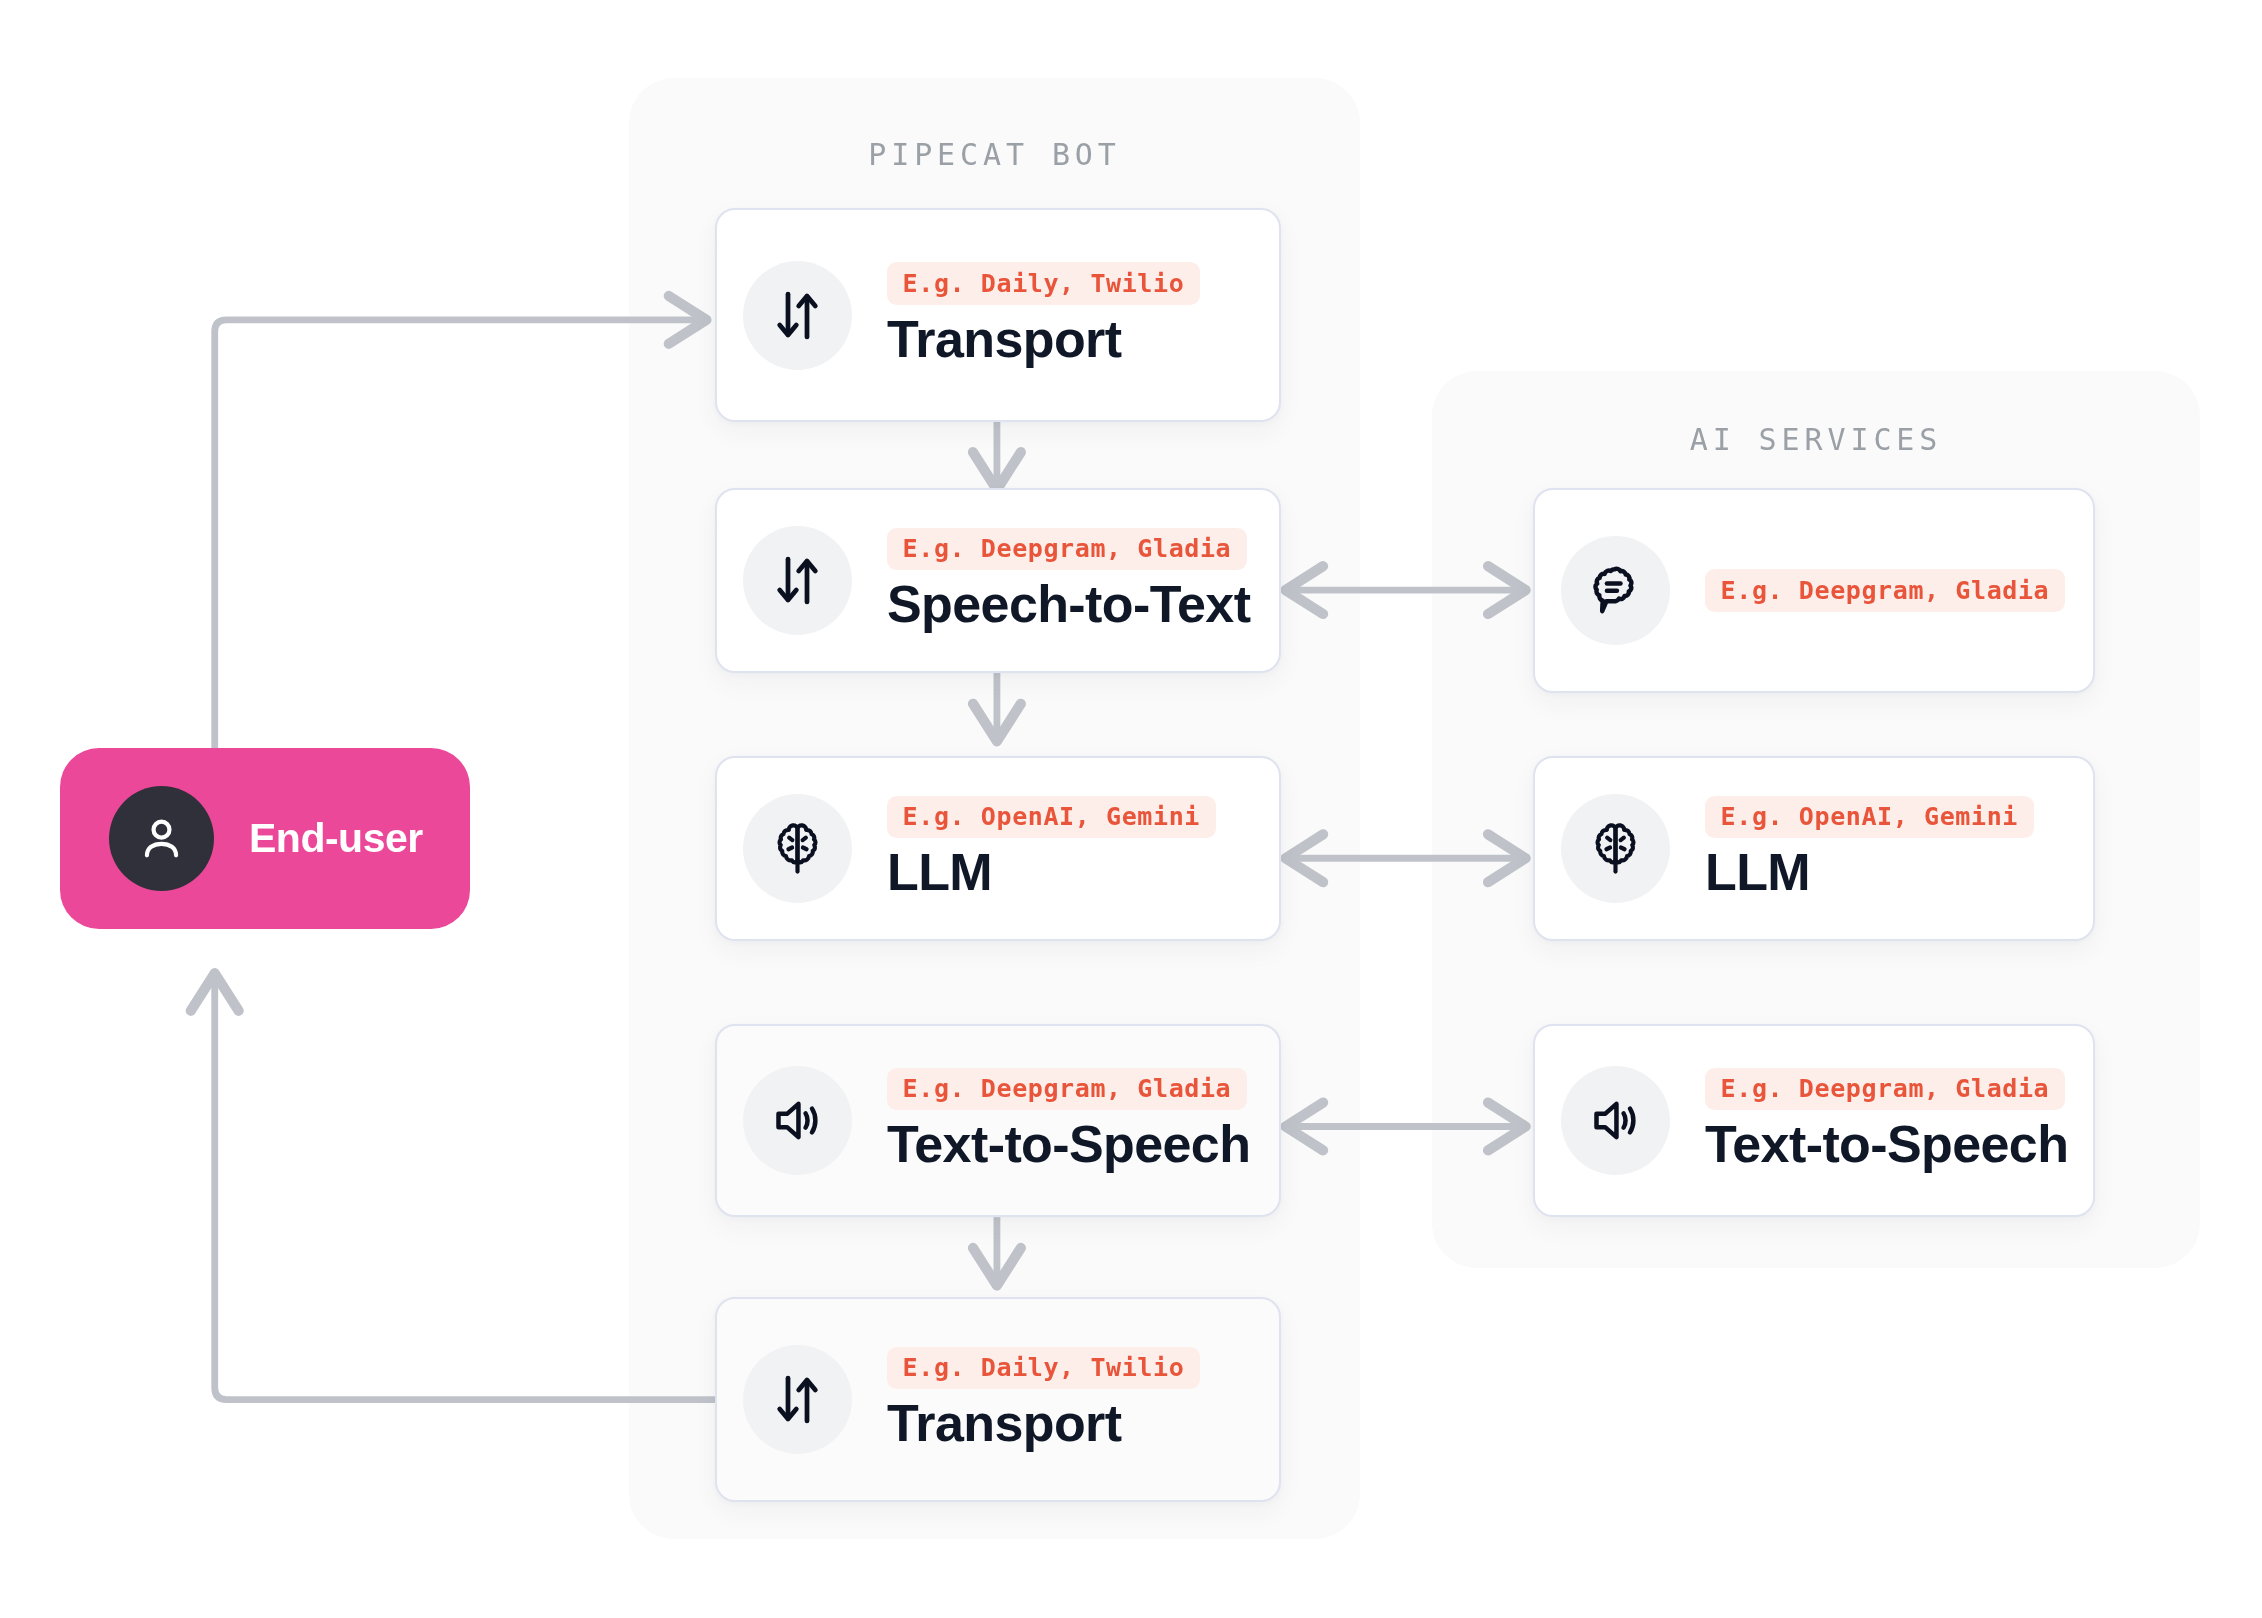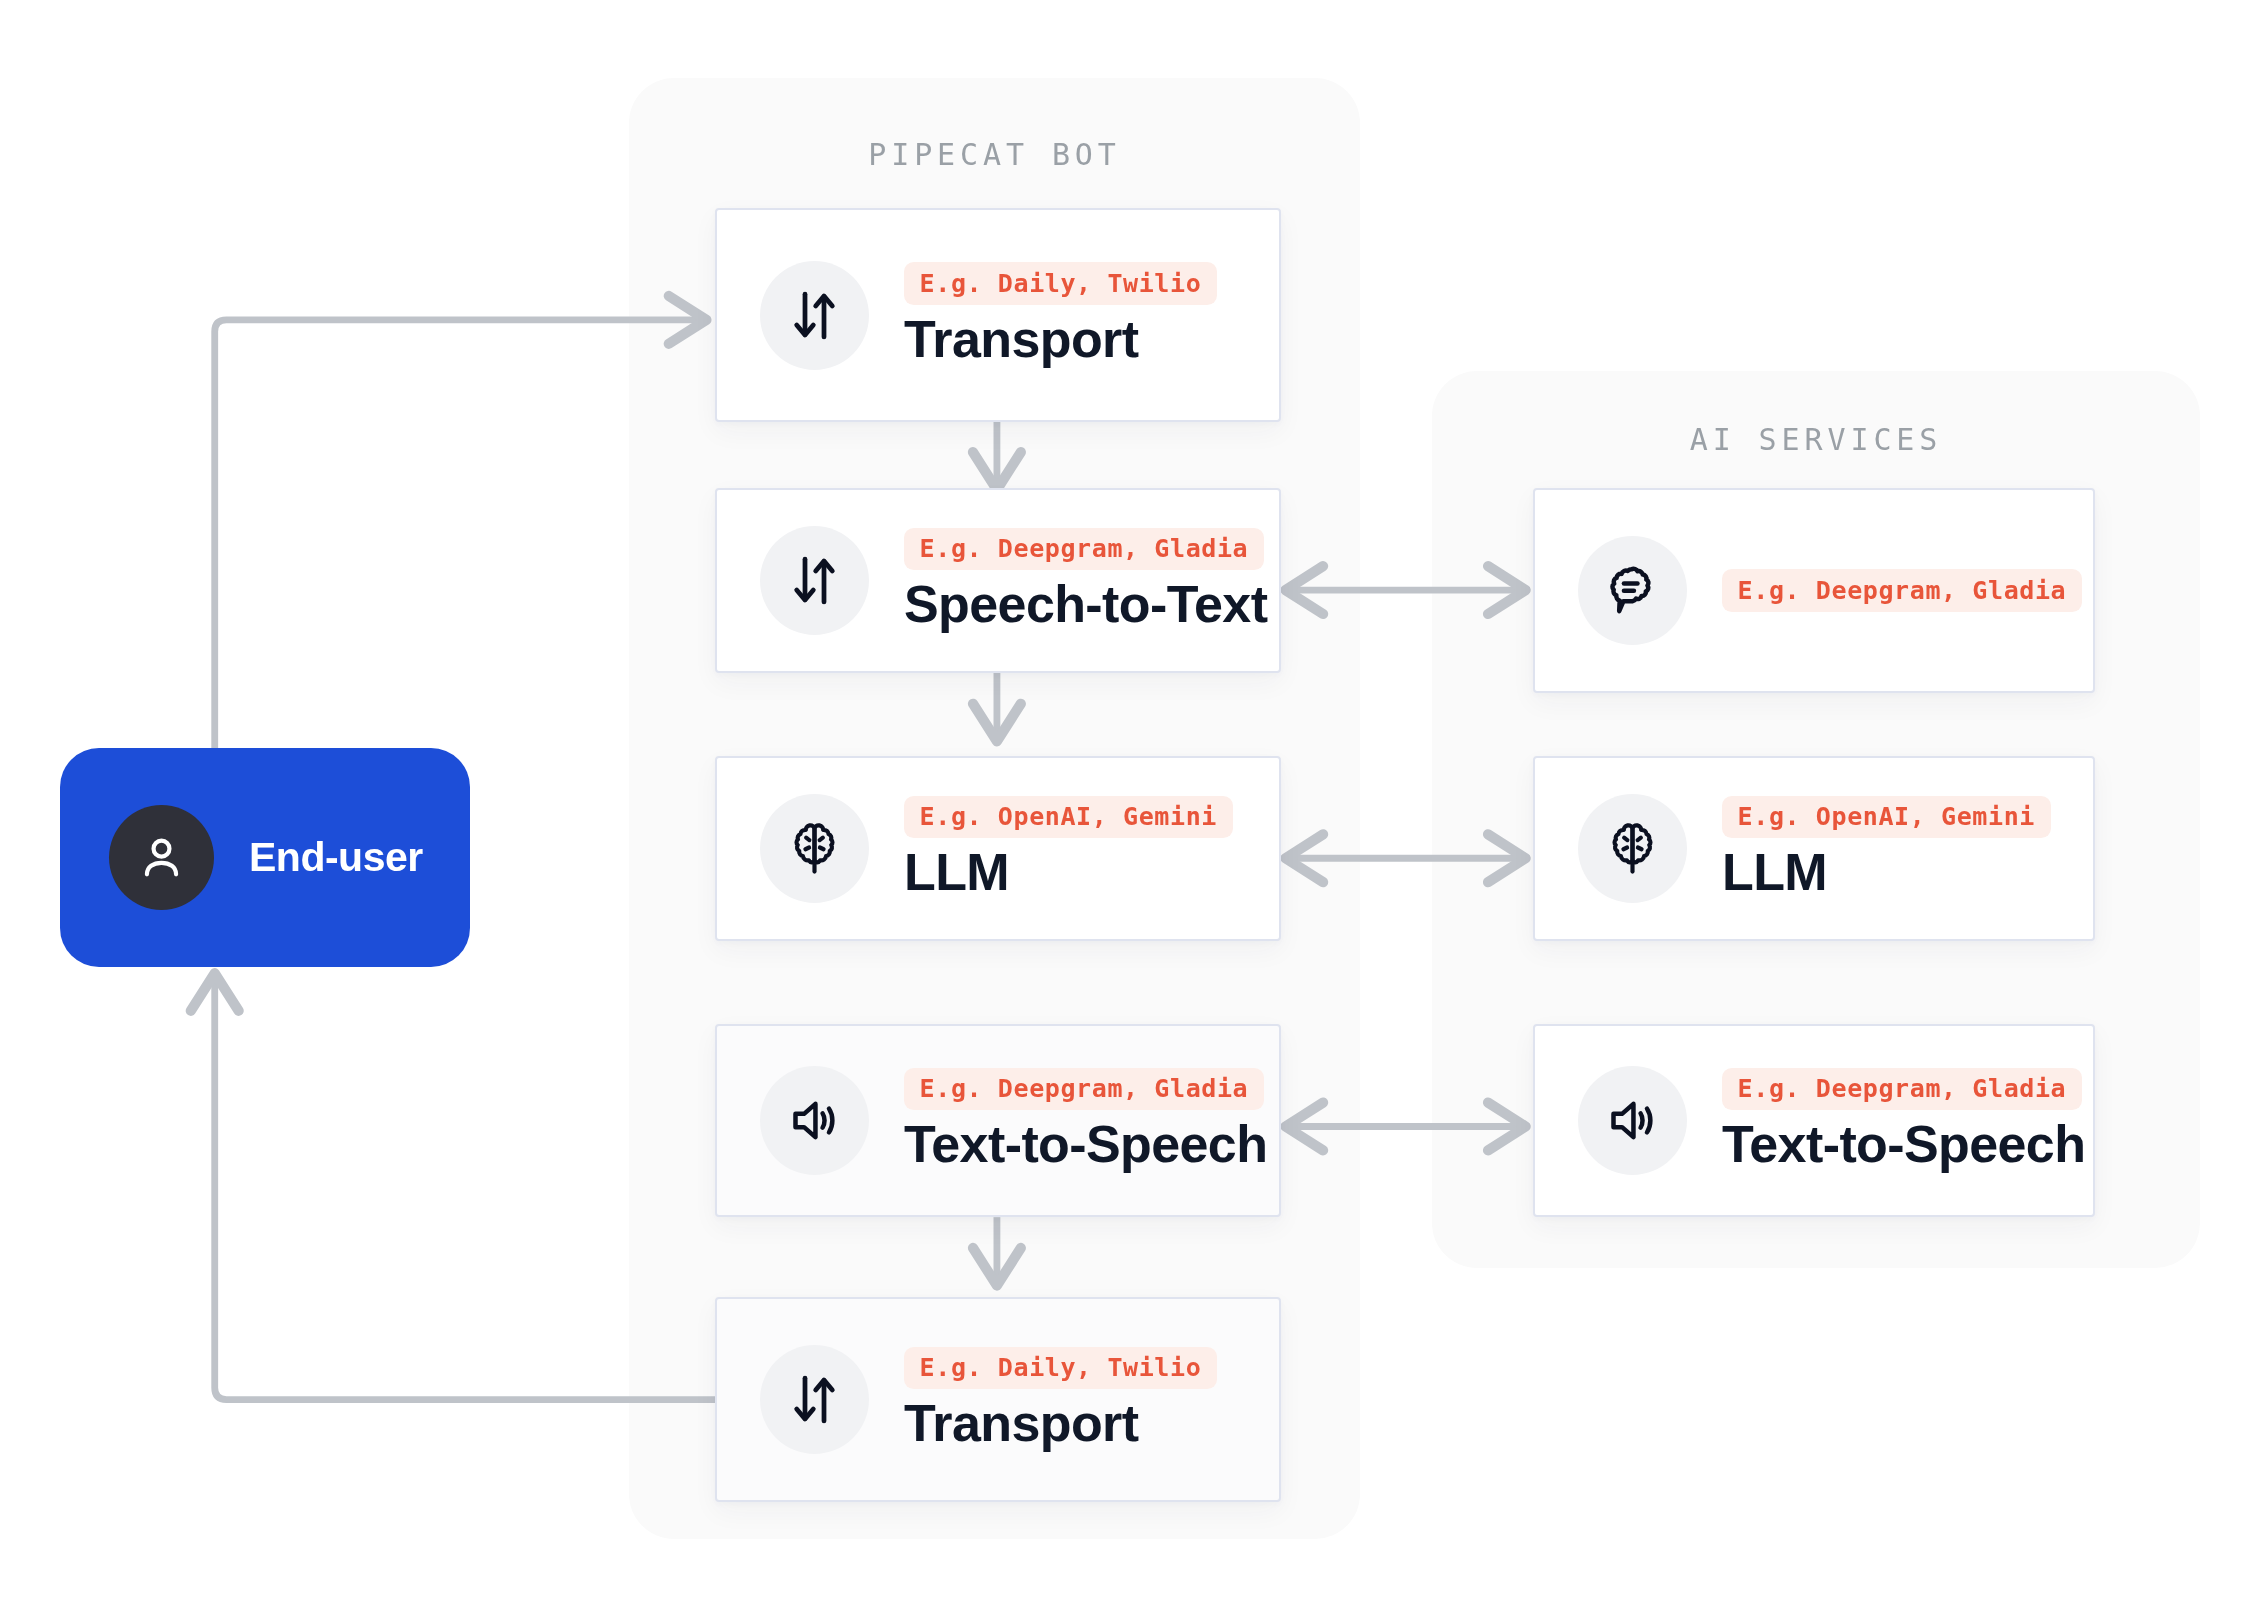--- a/index.html
+++ b/index.html
@@ -31,26 +31,26 @@
     white-space:nowrap;
   }
   #panel-pipecat .panel-title{ top:59px; }
   #panel-ai .panel-title{ top:51px; }
 
   
   .card{
     position:absolute;
     background:#ffffff;
     border:2px solid #dfe3ef;
-    border-radius:4px;
+    border-radius:20px;
     box-shadow:0 9.8px 27px rgba(40,50,80,.045), 0 2px 5.9px rgba(40,50,80,.03);
     display:flex;
     align-items:center;
     box-sizing:border-box;
-    padding-left:43px;
+    padding-left:26px;
     z-index:6;
   }
   .card.soft{ background:#fbfbfc; }
 
   .icon-circle{
     width:109px;height:109px;border-radius:50%;
     background:#f1f2f4;
     display:flex;align-items:center;justify-content:center;
     flex:0 0 109px;
   }
@@ -81,22 +81,22 @@
     color:#101828;
     letter-spacing:-0.6px;
     white-space:nowrap;
     line-height:1.1;
   }
   .card.badge-only .card-text{ justify-content:center; }
 
   
   #end-user{
     position:absolute;
-    left:60px; top:748px; width:410px; height:219px;
-    background:#1d4ed8;
+    left:60px; top:748px; width:410px; height:181px;
+    background:#ec4899;
     border-radius:39px;
     display:flex;align-items:center;
     padding-left:49px;
     box-sizing:border-box;
     z-index:6;
   }
   #end-user .eu-circle{
     width:105px;height:105px;border-radius:50%;
     background:#2f3039;
     display:flex;align-items:center;justify-content:center;

